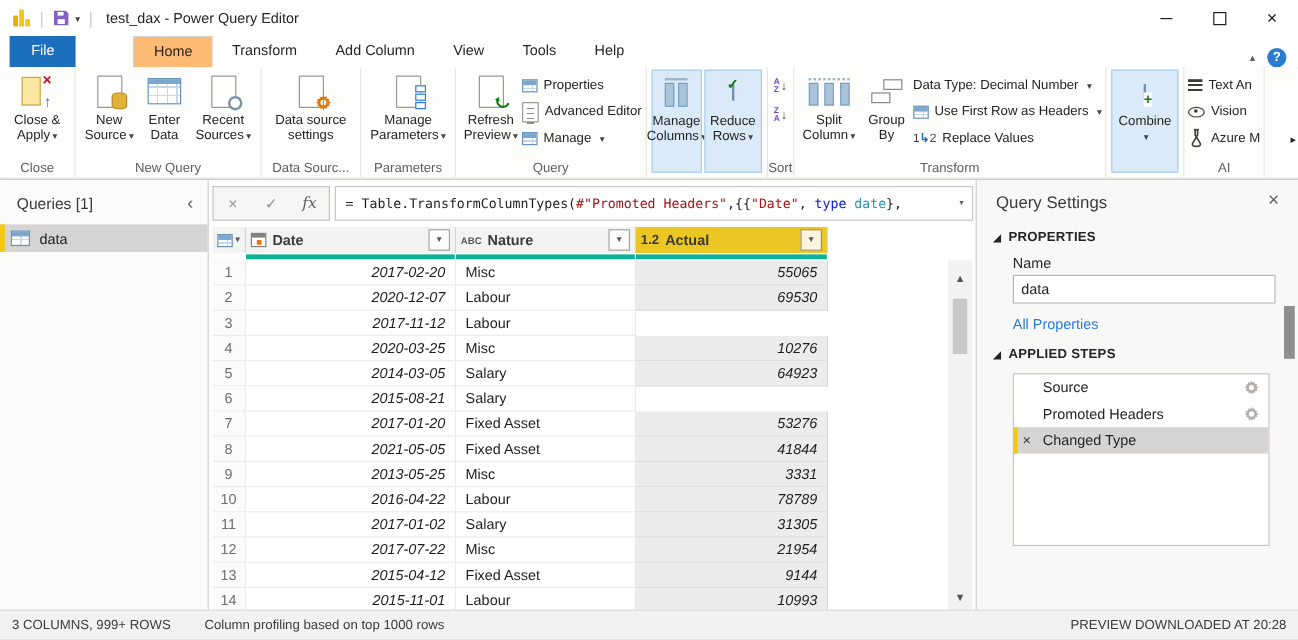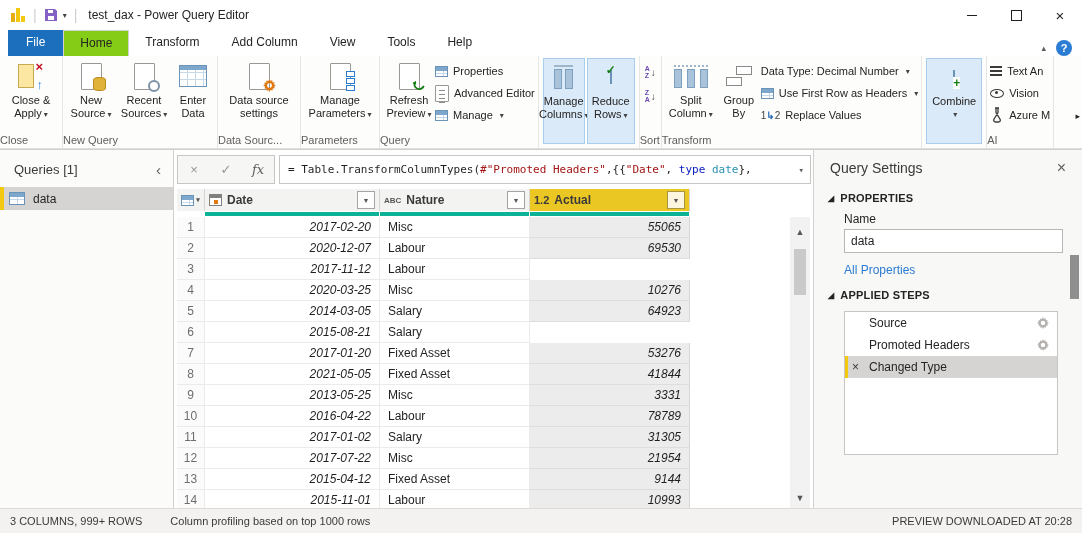--- a/index.html
+++ b/index.html
@@ -16,32 +16,32 @@
   .win-controls{display:flex;height:30px;}
   .win-btn{width:44px;height:30px;display:flex;align-items:center;justify-content:center;}
   .glyph-min{width:10px;height:1px;background:#1f1f1f;display:block;}
   .glyph-max{width:9px;height:9px;border:1px solid #1f1f1f;display:block;}
   .glyph-close{font-size:15px;color:#1f1f1f;line-height:1;}
 
   
   .tabrow{position:absolute;left:0;top:30px;width:1082px;height:26px;display:flex;align-items:flex-end;background:#fff;}
   .tab{padding:5px 16px;font-size:12px;color:#252423;height:26px;box-sizing:border-box;}
   .tab-file{background:#1c6fbd;color:#fff;margin-left:8px;padding:5px 18px;}
-  .tab-active{background:#84cc16;border:1px solid #d3d1cf;border-bottom:none;}
+  .tab-active{background:#fdba74;border:1px solid #d3d1cf;border-bottom:none;margin-left:48px;}
   .tabrow-right{margin-left:auto;display:flex;align-items:center;gap:10px;padding-right:10px;}
   .collapse-ribbon{font-size:9px;color:#605e5c;}
   .help-badge{width:16px;height:16px;border-radius:50%;background:#2b7cd3;color:#fff;font-size:11px;font-weight:bold;
               display:flex;align-items:center;justify-content:center;}
 
   
   .ribbon{position:absolute;left:0;top:56px;width:1082px;height:92px;background:#fdfdfc;border-bottom:1px solid #e1dfdd;
           display:flex;align-items:stretch;overflow:hidden;}
   .rgroup{position:relative;display:flex;align-items:flex-start;padding:2px 3px 16px 3px;border-right:1px solid #e8e6e4;}
   .rgroup:last-child{border-right:none;}
-  .rgroup-label{position:absolute;left:0;right:0;bottom:2px;font-size:11px;color:#605e5c;white-space:nowrap;}
+  .rgroup-label{position:absolute;left:0;right:0;bottom:2px;text-align:center;font-size:11px;color:#605e5c;white-space:nowrap;}
   .rbtn-big{display:flex;flex-direction:column;align-items:center;padding:2px 3px;margin:0 1px;font-size:11px;
             line-height:13px;text-align:center;color:#252423;box-sizing:border-box;}
   .rbtn-big .ricon{height:32px;display:flex;align-items:center;justify-content:center;margin-bottom:2px;}
   .rbtn-big.hl{background:#dbeaf8;border:1px solid #a9cded;height:86px;}
   .caret{font-size:8px;color:#444;margin-left:2px;}
   .rsmall-stack{display:flex;flex-direction:column;justify-content:flex-start;gap:2px;padding-top:3px;}
   .rsmall{display:flex;align-items:center;gap:5px;font-size:11px;height:20px;color:#252423;white-space:nowrap;}
   .overflow-arrow{position:absolute;right:2px;top:55px;font-size:9px;color:#252423;}
 
   
@@ -246,33 +246,33 @@
 
   <div class="rgroup">
     <div class="rbtn-big" style="width:48px">
       <span class="ricon">
           <span class="doc">
             <span class="cyl"></span>
           </span>
         </span>
       <span><span>New Source</span><span class="caret">▾</span></span>
     </div>
-    <div class="rbtn-big" style="width:54px">
-      <span class="ricon">
-          <span class="doc">
-            <span class="clock"></span>
-          </span>
-        </span>
-      <span><span>Recent Sources</span><span class="caret">▾</span></span>
-    </div>
     <div class="rbtn-big" style="width:40px">
       <span class="ricon">
           <span class="tbl big"></span>
         </span>
       <span>Enter Data</span>
+    </div>
+    <div class="rbtn-big" style="width:54px">
+      <span class="ricon">
+          <span class="doc">
+            <span class="clock"></span>
+          </span>
+        </span>
+      <span><span>Recent Sources</span><span class="caret">▾</span></span>
     </div>
     <div class="rgroup-label">New Query</div>
   </div>
 
   <div class="rgroup">
     <div class="rbtn-big" style="width:74px">
       <span class="ricon">
         <span class="doc">
             <svg class="refresh-badge" width="13" height="13" style="color:#e07a10">
               <use href="#gear"></use>

